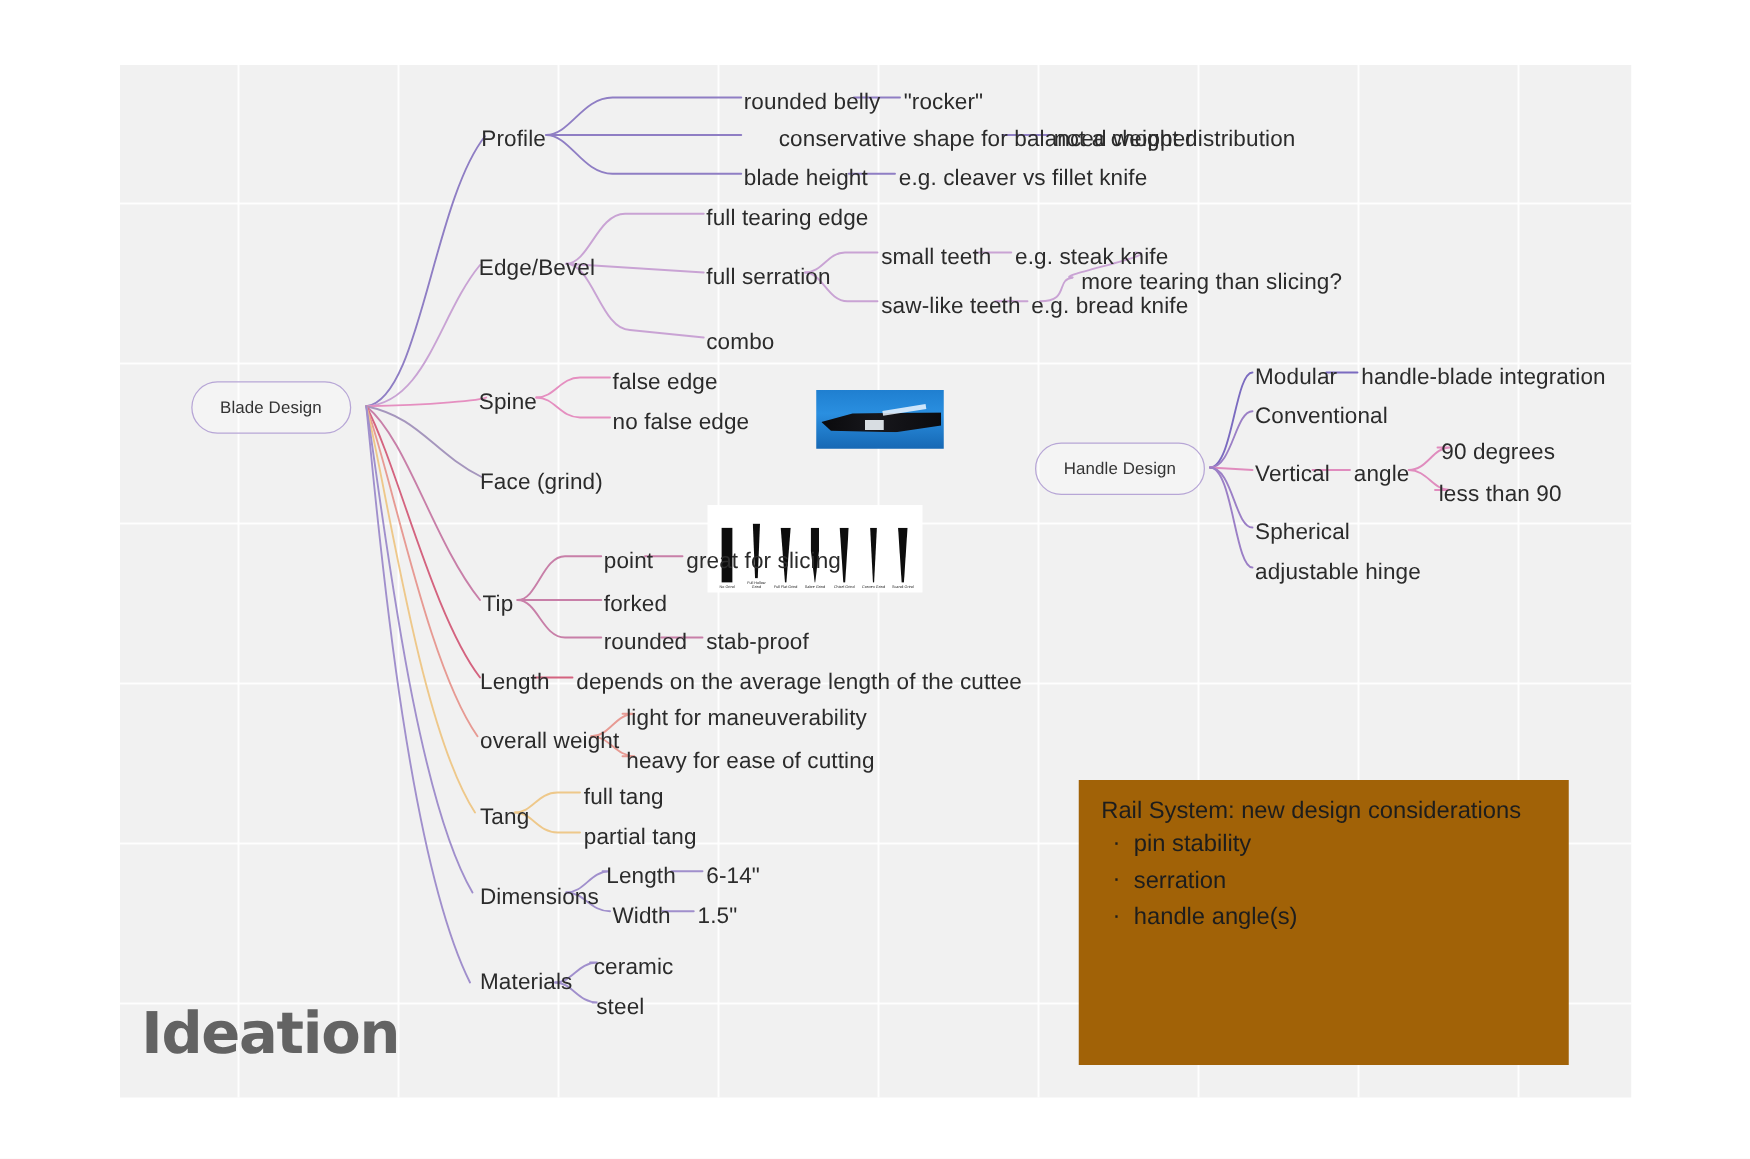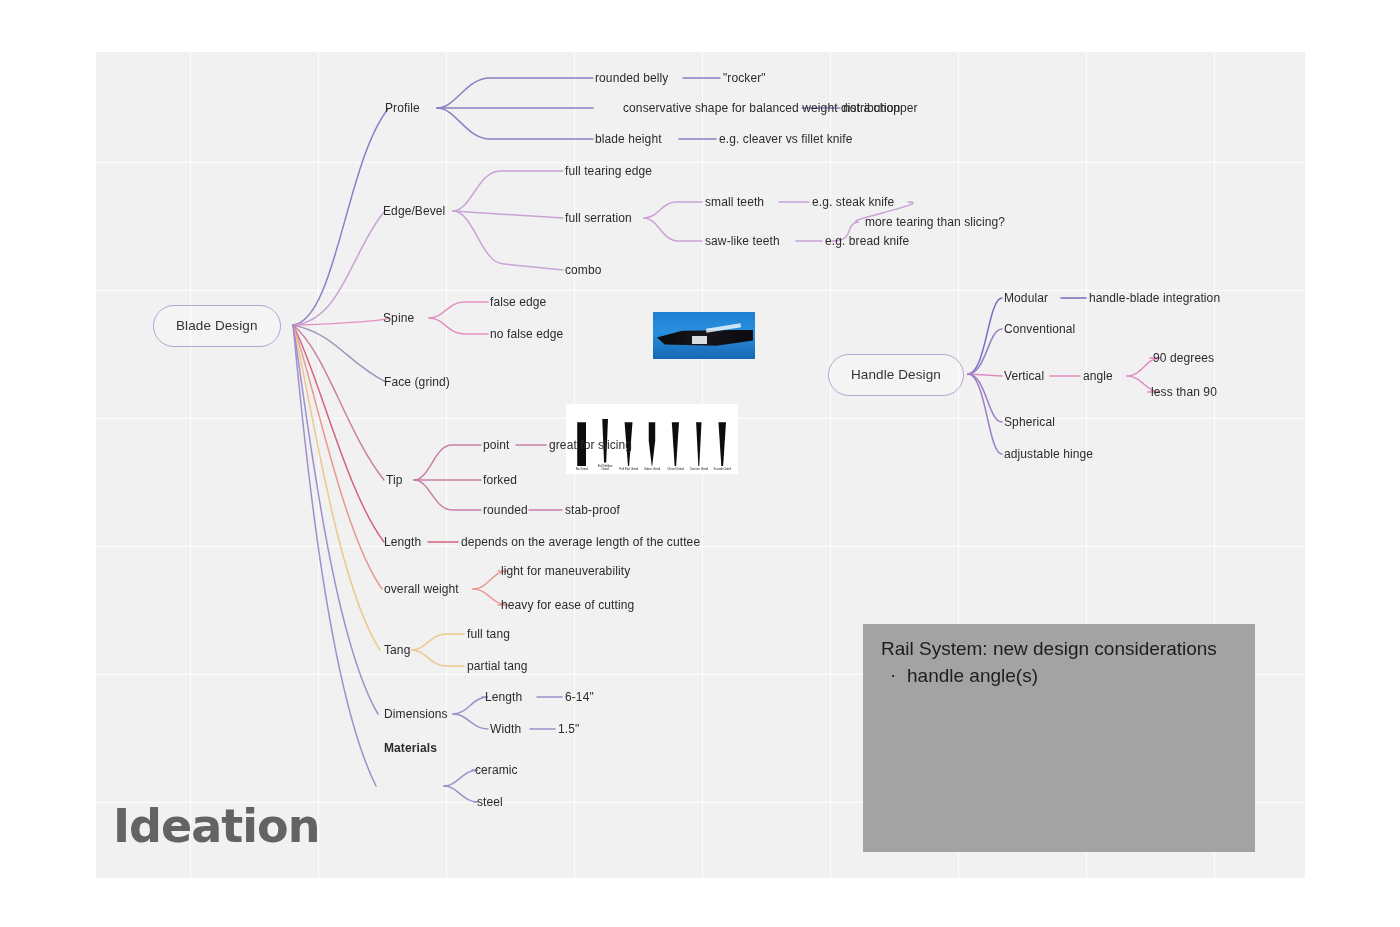--- a/index.html
+++ b/index.html
@@ -13,36 +13,36 @@
     background:#f1f1f1;
     background-image:
       linear-gradient(to right, rgba(255,255,255,.9) 1.5px, transparent 1.5px),
       linear-gradient(to bottom, rgba(255,255,255,.9) 1.5px, transparent 1.5px);
     background-size:128px 128px;
     background-position:-34px -18px;
     overflow:hidden;
   }
   svg.links{position:absolute;left:0;top:0;width:1209px;height:826px;pointer-events:none;}
   .node{
-    position:absolute;color:#2b2b2b;font-size:12px;line-height:1.2;
+    position:absolute;color:#2b2b2b;font-size:18px;line-height:1.2;
     white-space:nowrap;letter-spacing:.1px;
   }
   .root{
     border:1.3px solid #b7a6d6;border-radius:28px;background:rgba(255,255,255,.25);
     padding:12px 22px;font-size:13.5px;color:#333;
   }
   .title{
     position:absolute;left:113px;top:799px;
     font-family:"DejaVu Sans", sans-serif;
     font-weight:bold;font-size:46px;color:#636363;
     letter-spacing:-1px;
   }
   .sticky{
     position:absolute;left:863px;top:624px;width:392px;height:228px;
-    background:#a3a3a3;box-sizing:border-box;padding:14px 18px 0 18px;
+    background:#a16207;box-sizing:border-box;padding:14px 18px 0 18px;
   }
   .sticky h4{margin:0 0 2px 0;font-weight:400;font-size:19px;color:#1d1d1d;}
   .sticky ul{margin:0;padding:0 0 0 26px;list-style:none;}
   .sticky li{font-size:19px;color:#1d1d1d;line-height:1.52;position:relative;}
   .sticky li:before{content:"·";position:absolute;left:-17px;top:-1px;font-size:19px;}
   .photo{
     position:absolute;left:557px;top:260px;width:102px;height:47px;
     background:linear-gradient(180deg,#1f7fd0 0%,#2a8fe0 40%,#1668b4 100%);
     overflow:hidden;
   }
@@ -246,36 +246,38 @@
   <div class="node" style="left:288px;top:591px;"><span>Tang</span></div>
   <div class="node" style="left:371px;top:575px;"><span>full tang</span></div>
   <div class="node" style="left:371px;top:607px;"><span>partial tang</span></div>
 
   <div class="node" style="left:288px;top:655px;"><span>Dimensions</span></div>
   <div class="node" style="left:389px;top:638px;"><span>Length</span></div>
   <div class="node" style="left:469px;top:638px;"><span>6-14"</span></div>
   <div class="node" style="left:394px;top:670px;"><span>Width</span></div>
   <div class="node" style="left:462px;top:670px;"><span>1.5"</span></div>
 
-  <div class="node" style="left:288px;top:689px;font-weight:bold;"><span>Materials</span></div>
+  <div class="node" style="left:288px;top:723px;"><span>Materials</span></div>
   <div class="node" style="left:379px;top:711px;"><span>ceramic</span></div>
   <div class="node" style="left:381px;top:743px;"><span>steel</span></div>
 
   <div class="node" style="left:908px;top:239px;"><span>Modular</span></div>
   <div class="node" style="left:993px;top:239px;"><span>handle-blade integration</span></div>
   <div class="node" style="left:908px;top:270px;"><span>Conventional</span></div>
   <div class="node" style="left:908px;top:317px;"><span>Vertical</span></div>
   <div class="node" style="left:987px;top:317px;"><span>angle</span></div>
   <div class="node" style="left:1057px;top:299px;"><span>90 degrees</span></div>
   <div class="node" style="left:1055px;top:333px;"><span>less than 90</span></div>
   <div class="node" style="left:908px;top:363px;"><span>Spherical</span></div>
   <div class="node" style="left:908px;top:395px;"><span>adjustable hinge</span></div>
 
 </div>
 
 <div class="sticky">
   <h4>Rail System: new design considerations</h4>
   <ul>
+    <li>pin stability</li>
+    <li>serration</li>
     <li>handle angle(s)</li>
   </ul>
 </div>
 
 <div class="title">Ideation</div>
 
 </body></html>

